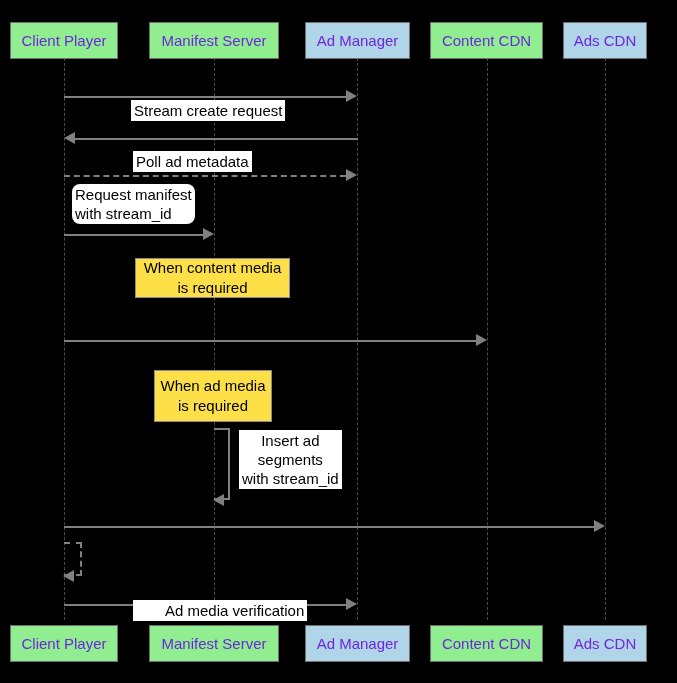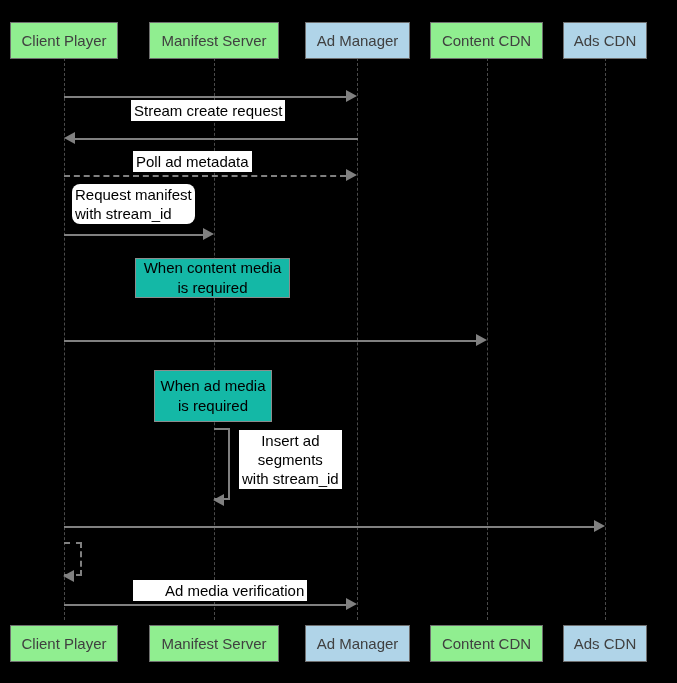--- a/index.html
+++ b/index.html
@@ -16,21 +16,21 @@
     overflow: hidden;
   }
   .participant {
     position: absolute;
     box-sizing: border-box;
     border: 1px solid #6f6f6f;
     display: flex;
     align-items: center;
     justify-content: center;
     font-size: 15px;
-    color: #404040;
+    color: #6d28d9;
     line-height: 1;
     white-space: nowrap;
   }
   .lifeline {
     position: absolute;
     width: 0;
     border-left: 1px dashed #4a4a4a;
   }
   .msgline {
     position: absolute;
@@ -60,21 +60,21 @@
     font-size: 15px;
     line-height: 19px;
     padding: 1px 3px;
     white-space: pre;
     text-align: center;
   }
   .msglabel.tleft { text-align: left; }
   .note {
     position: absolute;
     box-sizing: border-box;
-    background: #14b8a6;
+    background: #fde047;
     border: 1px solid #8c8c8c;
     color: #000000;
     font-size: 15px;
     line-height: 20px;
     display: flex;
     flex-direction: column;
     align-items: center;
     justify-content: center;
     white-space: pre;
     text-align: center;
@@ -142,21 +142,21 @@
 with stream_id</div>
 
   <div class="msgline" style="left:64px; top:526px; width:530px;"></div>
   <div class="arrowhead right" style="left:594px; top:520px;"></div>
 
   <div class="selfloop dashed" style="left:64px; top:542px; width:18px; height:34px;"></div>
   <div class="arrowhead left" style="left:63px; top:570px;"></div>
 
   <div class="msgline" style="left:64px; top:604px; width:282px;"></div>
   <div class="arrowhead right" style="left:346px; top:598px;"></div>
-  <div class="msglabel" style="left:133px; top:580px;padding-left:32px;">Ad media verification</div>
+  <div class="msglabel" style="left:133px; top:600px;padding-left:32px;">Ad media verification</div>
 
   <div class="participant" style="left:10px;  top:625px; width:108px; height:37px; background:#90ee90;">Client Player</div>
   <div class="participant" style="left:149px; top:625px; width:130px; height:37px; background:#90ee90;">Manifest Server</div>
   <div class="participant" style="left:305px; top:625px; width:105px; height:37px; background:#b0d4e8;">Ad Manager</div>
   <div class="participant" style="left:430px; top:625px; width:113px; height:37px; background:#90ee90;">Content CDN</div>
   <div class="participant" style="left:563px; top:625px; width:84px;  height:37px; background:#b0d4e8;">Ads CDN</div>
 
 </div>
 
 </body></html>

